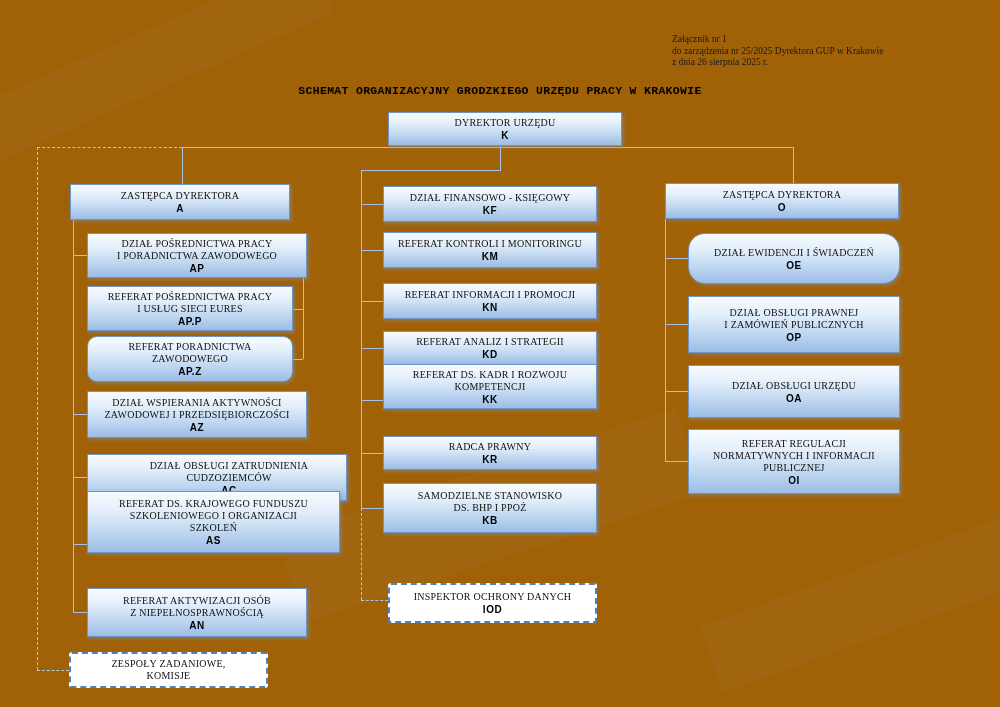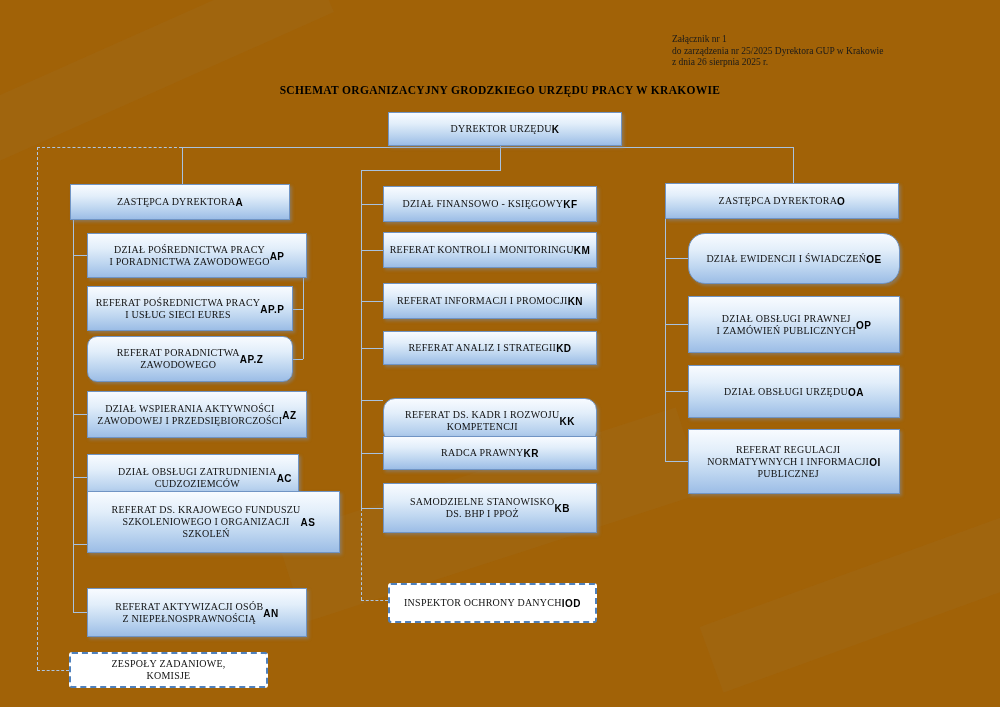--- a/index.html
+++ b/index.html
@@ -9,30 +9,30 @@
   }
   .wm { position:absolute; background:rgba(150,150,150,0.05); pointer-events:none; }
 
   .annotation {
     position:absolute; left:672px; top:34px; width:300px;
     font-family:"Liberation Serif", serif; font-size:9.5px; line-height:11.5px;
     color:#1a1a1a; white-space:pre-line;
   }
   .main-title {
     position:absolute; left:0; top:84px; width:1000px; text-align:center;
-    font-family:Liberation Serif, serif; font-weight:bold;
+    font-family:Liberation Mono, monospace; font-weight:bold;
     font-size:11.5px; letter-spacing:0.3px; color:#000;
   }
 
   .node {
     position:absolute; box-sizing:border-box;
     border:1px solid #7094c4;
     background:linear-gradient(180deg,#f8fbff 0%,#e2eefa 33%,#bed6f0 68%,#9cbde6 100%);
     box-shadow:2px 2px 3px rgba(125,145,170,0.45);
-    display:flex; flex-direction:row; align-items:center; justify-content:center;
+    display:flex; flex-direction:column; align-items:center; justify-content:center;
     text-align:center; padding:2px 4px;
   }
   .node-title {
     font-family:"Liberation Serif", serif; font-size:10px; line-height:1.2;
     letter-spacing:0.25px; color:#111; white-space:pre-line;
   }
   .node-code {
     font-family:"Liberation Sans", sans-serif; font-weight:bold; font-size:10px;
     letter-spacing:0.5px; color:#000; margin-top:1px;
   }
@@ -125,21 +125,21 @@
 ZAWODOWEGO</div>
     <div class="node-code">AP.Z</div>
   </div>
 
   <div class="node" style="left:87px; top:391px; width:220px; height:47px;">
     <div class="node-title">DZIAŁ WSPIERANIA AKTYWNOŚCI
 ZAWODOWEJ I PRZEDSIĘBIORCZOŚCI</div>
     <div class="node-code">AZ</div>
   </div>
 
-  <div class="node" style="left:87px; top:454px; width:212px; height:47px;padding-left:28px;">
+  <div class="node" style="left:87px; top:454px; width:260px; height:47px;padding-left:28px;">
     <div class="node-title">DZIAŁ OBSŁUGI ZATRUDNIENIA
 CUDZOZIEMCÓW</div>
     <div class="node-code">AC</div>
   </div>
 
   <div class="node" style="left:87px; top:491px; width:253px; height:62px;">
     <div class="node-title">REFERAT DS. KRAJOWEGO FUNDUSZU
 SZKOLENIOWEGO I ORGANIZACJI
 SZKOLEŃ</div>
     <div class="node-code">AS</div>
@@ -169,21 +169,21 @@
   <div class="node" style="left:383px; top:283px; width:214px; height:36px;">
     <div class="node-title">REFERAT INFORMACJI I PROMOCJI</div>
     <div class="node-code">KN</div>
   </div>
 
   <div class="node" style="left:383px; top:331px; width:214px; height:34px;">
     <div class="node-title">REFERAT ANALIZ I STRATEGII</div>
     <div class="node-code">KD</div>
   </div>
 
-  <div class="node" style="left:383px; top:398px; width:214px; height:45px;border-radius:12px;">
+  <div class="node" style="left:383px; top:364px; width:214px; height:45px;">
     <div class="node-title">REFERAT DS. KADR I ROZWOJU
 KOMPETENCJI</div>
     <div class="node-code">KK</div>
   </div>
 
   <div class="node" style="left:383px; top:436px; width:214px; height:34px;">
     <div class="node-title">RADCA PRAWNY</div>
     <div class="node-code">KR</div>
   </div>
 

